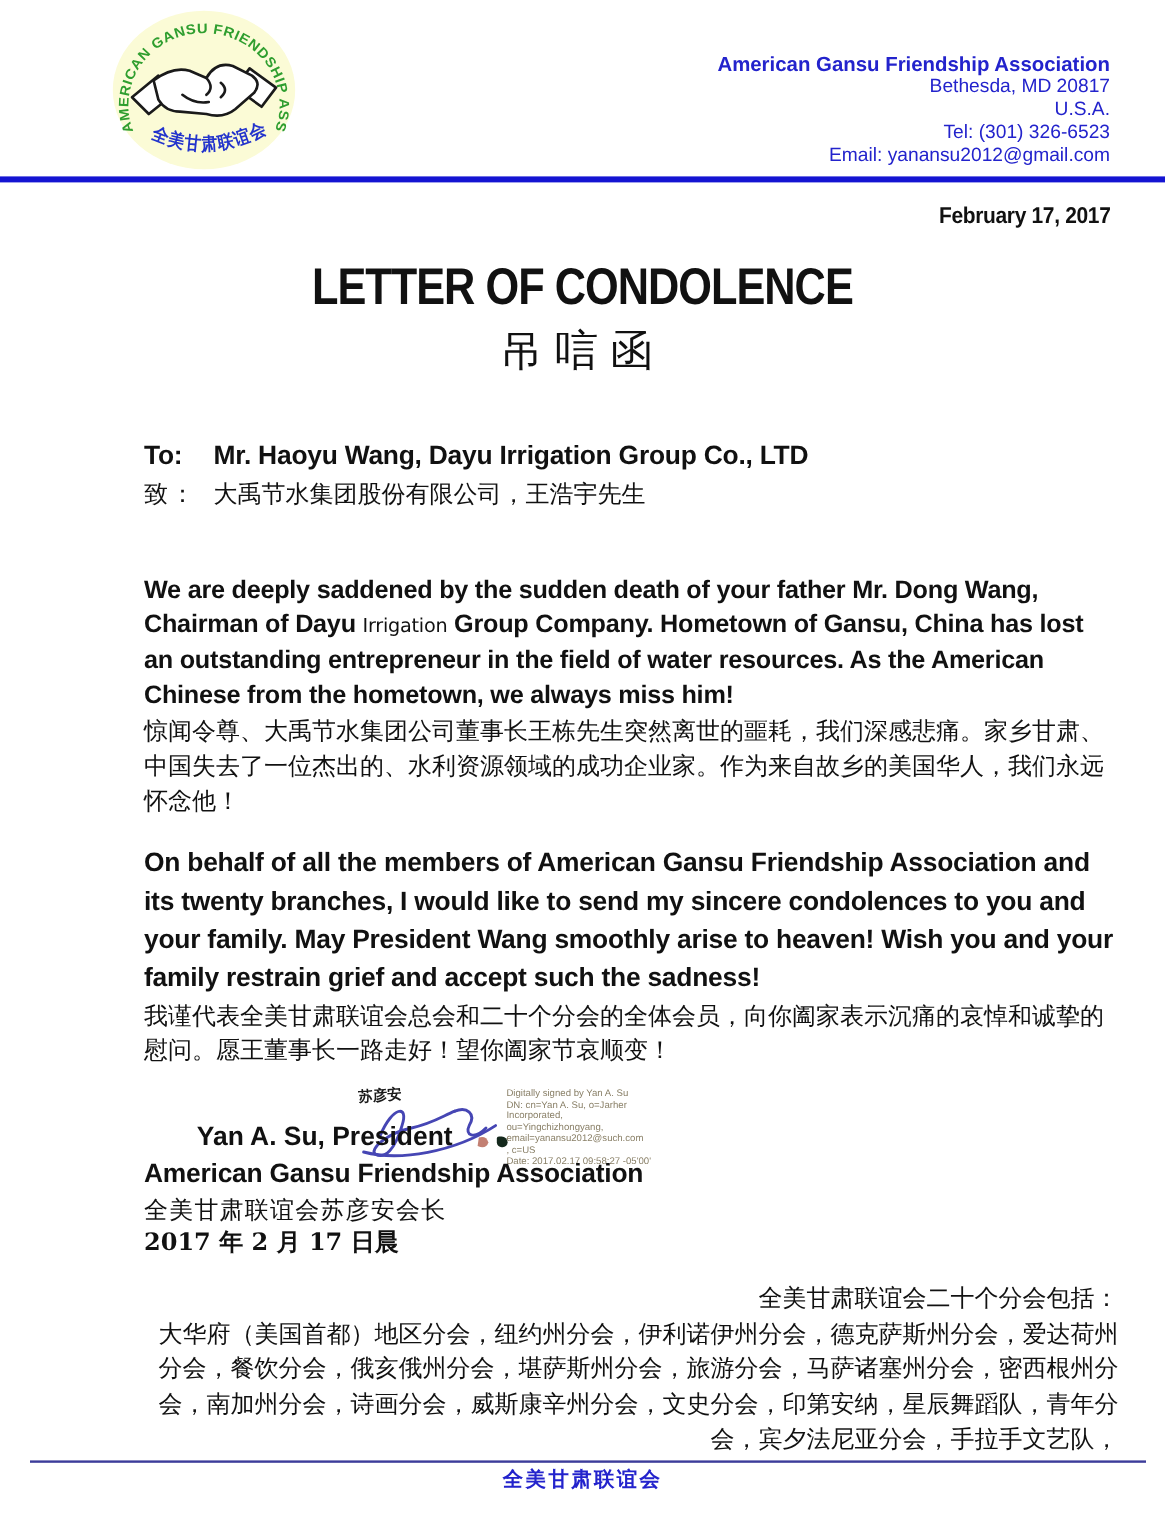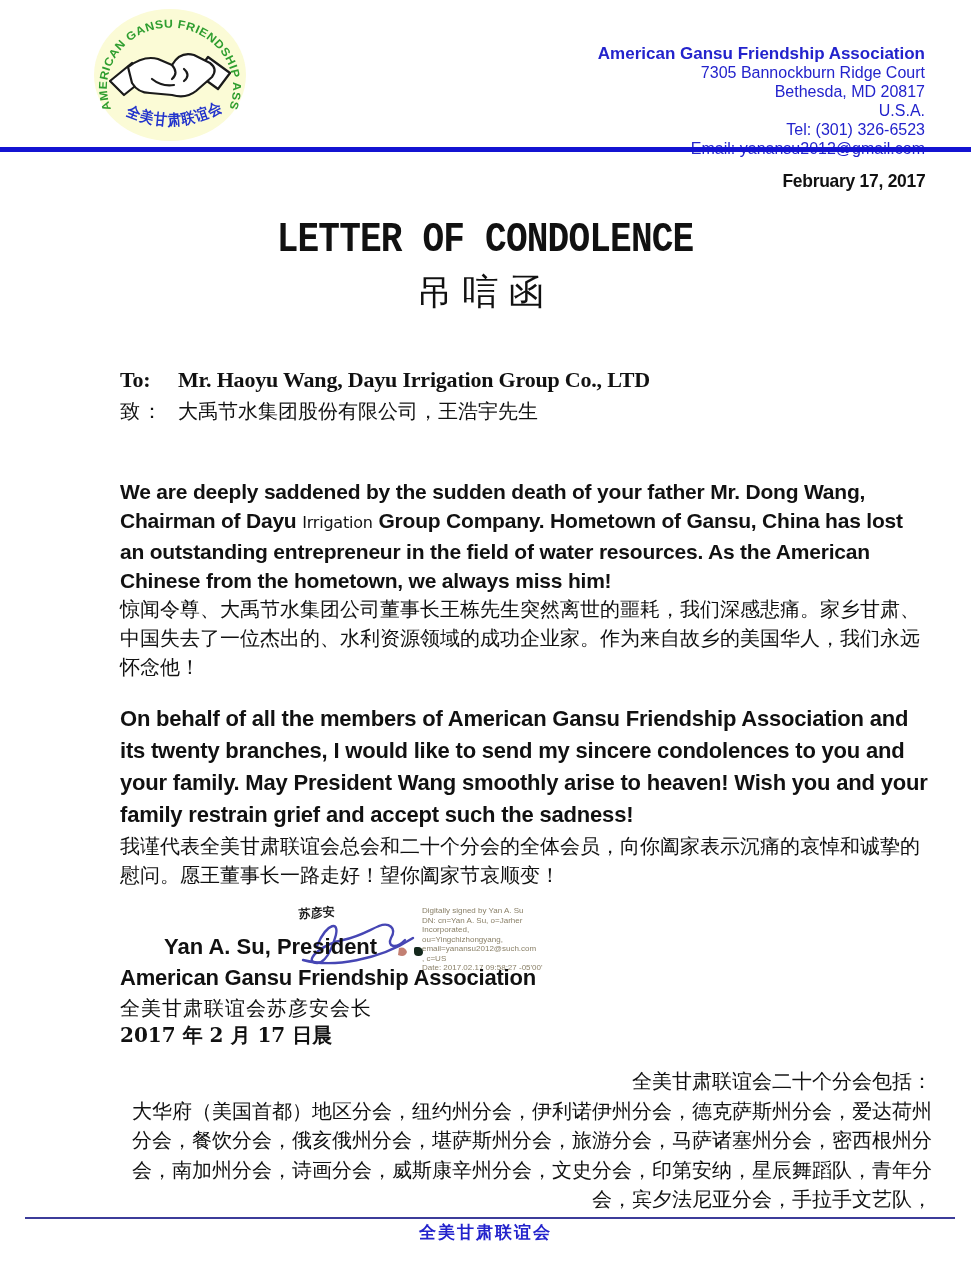--- a/index.html
+++ b/index.html
@@ -23,32 +23,32 @@
     background:#1414d2;
   }
   
   .date{
     position:absolute;top:170px;right:46px;
     font-size:19px;font-weight:600;letter-spacing:-0.3px;
     transform:scaleX(0.92);transform-origin:right center;
   }
   .title-en{
     position:absolute;top:215px;left:0;width:971px;text-align:center;
-    font-size:43px;font-weight:bold;letter-spacing:-1px;font-family:Liberation Mono, monospace;
+    font-size:43px;font-weight:bold;letter-spacing:-1px;
   }
   .title-en span{display:inline-block;transform:scaleX(0.84);transform-origin:center;}
   .zh{font-family:"DejaVu Serif",serif;}
   .title-zh{
     position:absolute;top:268px;left:0;width:971px;text-align:center;
     font-size:36px;letter-spacing:10px;
   }
   
   .to-line{
     position:absolute;left:120px;top:367px;width:810px;
-    font-size:22px;font-weight:bold;letter-spacing:-0.2px;font-family:Liberation Serif, serif;
+    font-size:22px;font-weight:bold;letter-spacing:-0.2px;
   }
   .to-line .lbl{display:inline-block;width:58px;}
   .zhi-line{
     position:absolute;left:120px;top:398px;width:810px;
     font-size:20px;
   }
   .zhi-line .lbl{display:inline-block;width:58px;letter-spacing:2px;}
   
   .p-en{
     position:absolute;left:120px;width:808px;
@@ -116,21 +116,20 @@
       <path d="M60 72 Q70 80 82 78" fill="none"></path>
     </g>
     <text font-size="15" font-weight="bold" fill="#2233cc" font-family="DejaVu Serif, serif" letter-spacing="1">
       <textPath href="#arcBottom" startOffset="4" textLength="102" lengthAdjust="spacingAndGlyphs">全美甘肃联谊会</textPath>
     </text>
   </svg>
 </div>
 
 <div class="header-block">
   <div class="org">American Gansu Friendship Association</div>
-  <div>7305 Bannockburn Ridge Court</div>
   <div>Bethesda, MD 20817</div>
   <div>U.S.A.</div>
   <div>Tel: (301) 326-6523</div>
   <div>Email: yanansu2012@gmail.com</div>
 </div>
 <div class="top-divider"></div>
 
 <div class="date">February 17, 2017</div>
 <div class="title-en"><span>LETTER OF CONDOLENCE</span></div>
 <div class="title-zh zh">吊唁函</div>

